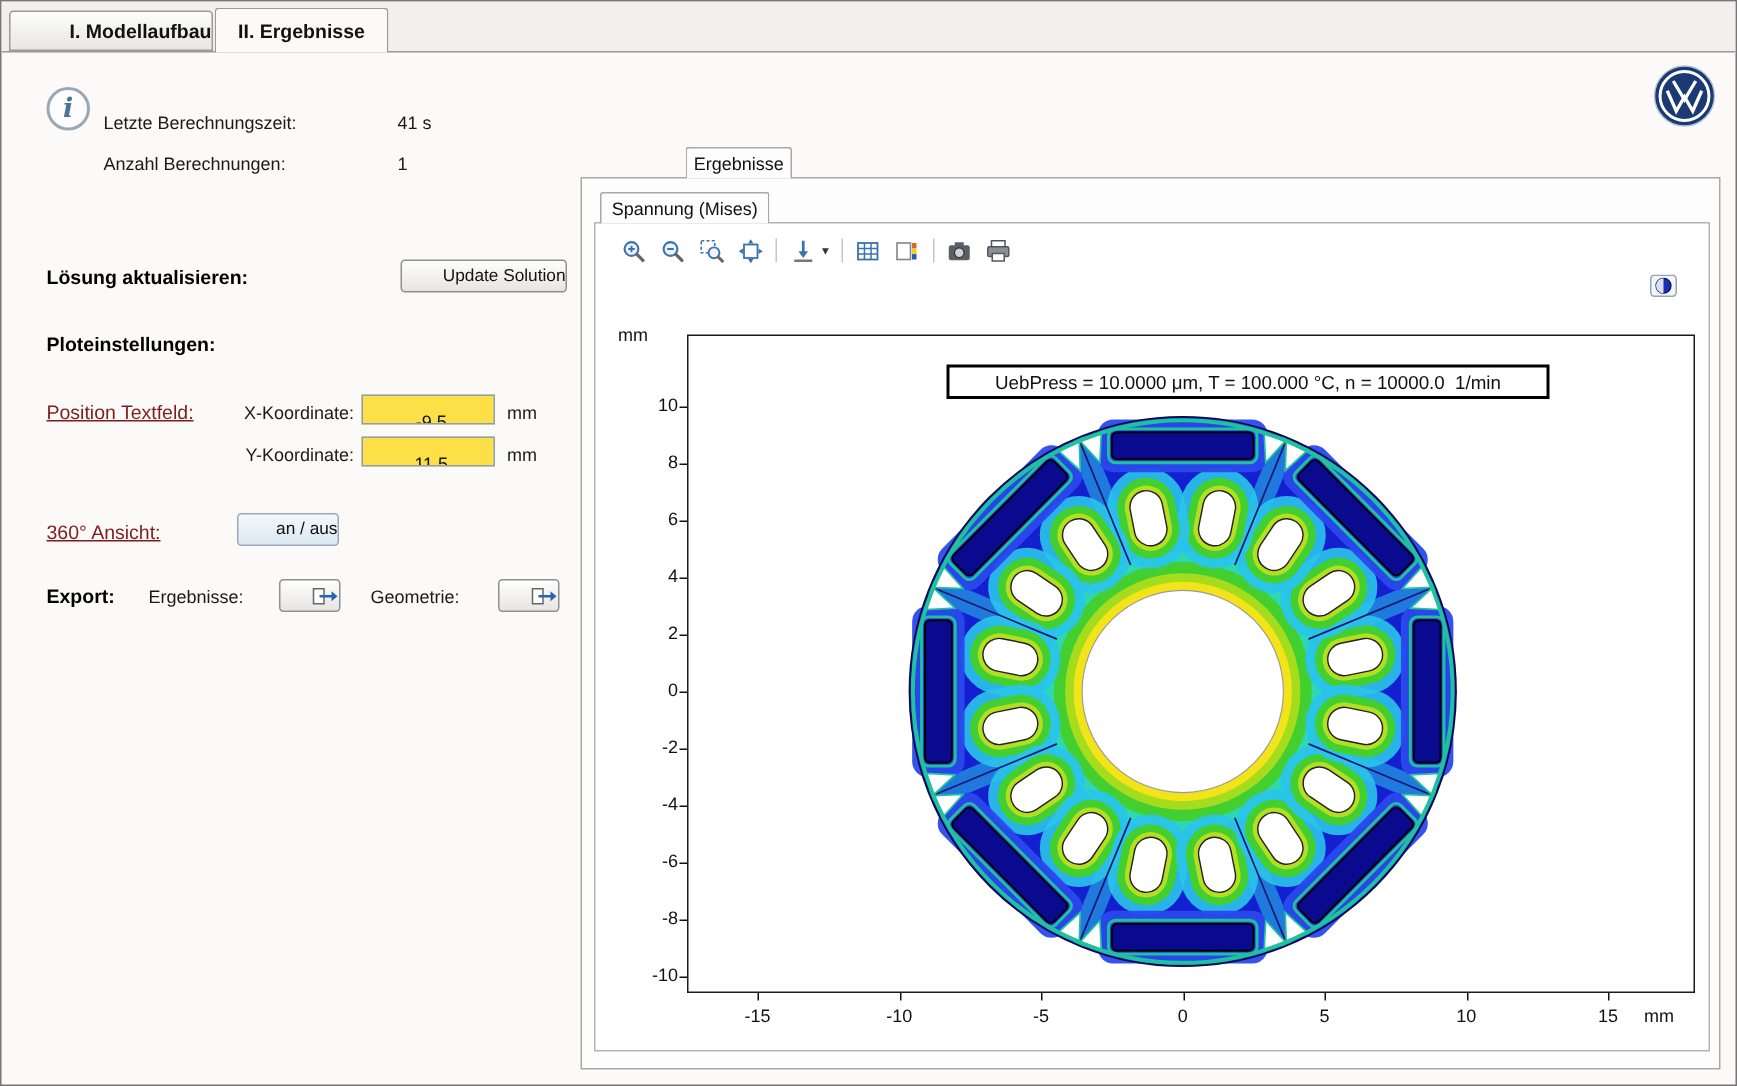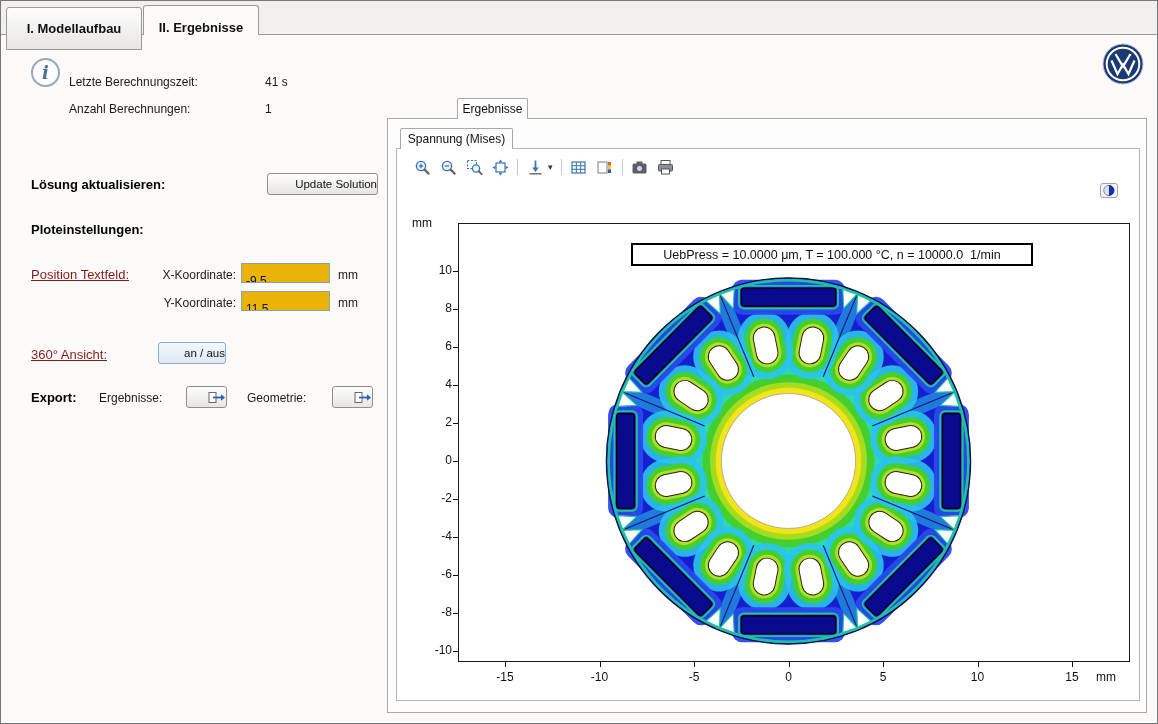--- a/index.html
+++ b/index.html
@@ -1,27 +1,27 @@
 <!DOCTYPE html>
 <html><head>
 <meta charset="utf-8">
 <style>
   html,body{margin:0;padding:0;background:#e8e8e8;font-family:"Liberation Sans",sans-serif;}
   .window{position:relative;width:1158px;height:724px;background:#fbfaf9;border:1px solid #767676;box-sizing:border-box;overflow:hidden;}
   .abs{position:absolute;}
   .tabstrip{position:absolute;left:0;top:0;right:0;height:33px;background:#f1f0ef;border-bottom:1px solid #9a9a9a;}
   .toptab{position:absolute;display:flex;align-items:center;justify-content:center;font-size:13px;font-weight:bold;color:#111;border:1px solid #9a9a9a;border-radius:3px 3px 0 0;box-sizing:border-box;cursor:default;}
-  .toptab.inactive{background:linear-gradient(#fdfdfd,#e7e6e4);top:6px;height:43px;}
+  .toptab.inactive{background:linear-gradient(#fdfdfd,#e7e6e4);top:6px;height:27px;justify-content:flex-end;}
   .toptab.active{background:#fbfaf9;border-bottom:none;top:4px;height:30px;z-index:3;}
   .lbl{position:absolute;font-size:12px;color:#1a1a1a;white-space:nowrap;}
   .hdg{position:absolute;font-size:13px;font-weight:bold;color:#000;white-space:nowrap;}
   .ulbl{position:absolute;font-size:13px;color:#7f1d1d;text-decoration:underline;white-space:nowrap;}
   .btn{position:absolute;display:flex;align-items:center;justify-content:flex-end;background:linear-gradient(#fefefe,#e6e5e2);border:1px solid #8f8f8f;border-radius:3px;font-family:"Liberation Sans",sans-serif;font-size:11.5px;color:#111;box-sizing:border-box;padding:0;}
   .btn.blue{background:linear-gradient(#f4f8fc,#dde8f2);border-color:#97a8ba;}
-  .field{position:absolute;box-sizing:border-box;border:1px solid #8aa0b4;background:#eab308;font-family:"Liberation Sans",sans-serif;font-size:12px;color:#111;padding:16px 0 0 4px;}
+  .field{position:absolute;box-sizing:border-box;border:1px solid #8aa0b4;background:#fde047;font-family:"Liberation Sans",sans-serif;font-size:12px;color:#111;padding:16px 0 0 4px;text-align:center;}
   .info-circle{position:absolute;width:29px;height:29px;border:2px solid #9aa8b6;border-radius:50%;box-sizing:border-box;display:flex;align-items:center;justify-content:center;background:#fdfdfd;font-family:"DejaVu Serif",serif;font-style:italic;font-weight:bold;font-size:18px;color:#4a7396;}
   .subtab{position:absolute;display:flex;align-items:center;justify-content:center;font-size:12px;color:#111;border:1px solid #a8a8a8;border-radius:2px 2px 0 0;box-sizing:border-box;}
   .subtab.inactive{background:linear-gradient(#f8f8f7,#e8e7e5);}
   .subtab.active{background:#fdfdfd;border-bottom:none;z-index:3;}
   .groupbox{position:absolute;border:1px solid #a8a8a8;background:#fdfdfd;box-sizing:border-box;}
   .innerpanel{position:absolute;border:1px solid #b4b4b4;background:#ffffff;box-sizing:border-box;}
   .toolbar{position:absolute;display:flex;align-items:center;gap:8px;height:20px;}
   .tbicon{width:18px;height:18px;display:flex;align-items:center;justify-content:center;cursor:default;}
   .tbsep{width:1px;height:16px;background:#c6c6c6;}
   .caret{font-size:9px;color:#333;margin-left:-4px;}
@@ -34,21 +34,21 @@
 </style>
 </head>
 <body>
 
 <div class="window">
 
   <div class="tabstrip"></div>
   <div class="toptab inactive" style="left:5px;width:136px;">
     <span>I. Modellaufbau</span>
   </div>
-  <div class="toptab active" style="left:142px;width:116px;align-items:flex-end;">
+  <div class="toptab active" style="left:142px;width:116px;">
     <span>II. Ergebnisse</span>
   </div>
 
   <div class="abs" style="left:1101px;top:42px;width:42px;height:42px;">
     <svg width="42" height="42" viewBox="0 0 42 42">
       <circle cx="21" cy="21" r="20" fill="#1b3a74" stroke="#b9c4d3" stroke-width="1"></circle>
       <circle cx="21" cy="21" r="16.3" fill="none" stroke="#ffffff" stroke-width="2"></circle>
       <path d="M13.5 11 L21 23.5 L28.5 11" fill="none" stroke="#ffffff" stroke-width="2.2"></path>
       <path d="M9.5 17.5 L15.5 31 L21 21.5 L26.5 31 L32.5 17.5" fill="none" stroke="#ffffff" stroke-width="2.2"></path>
     </svg>

